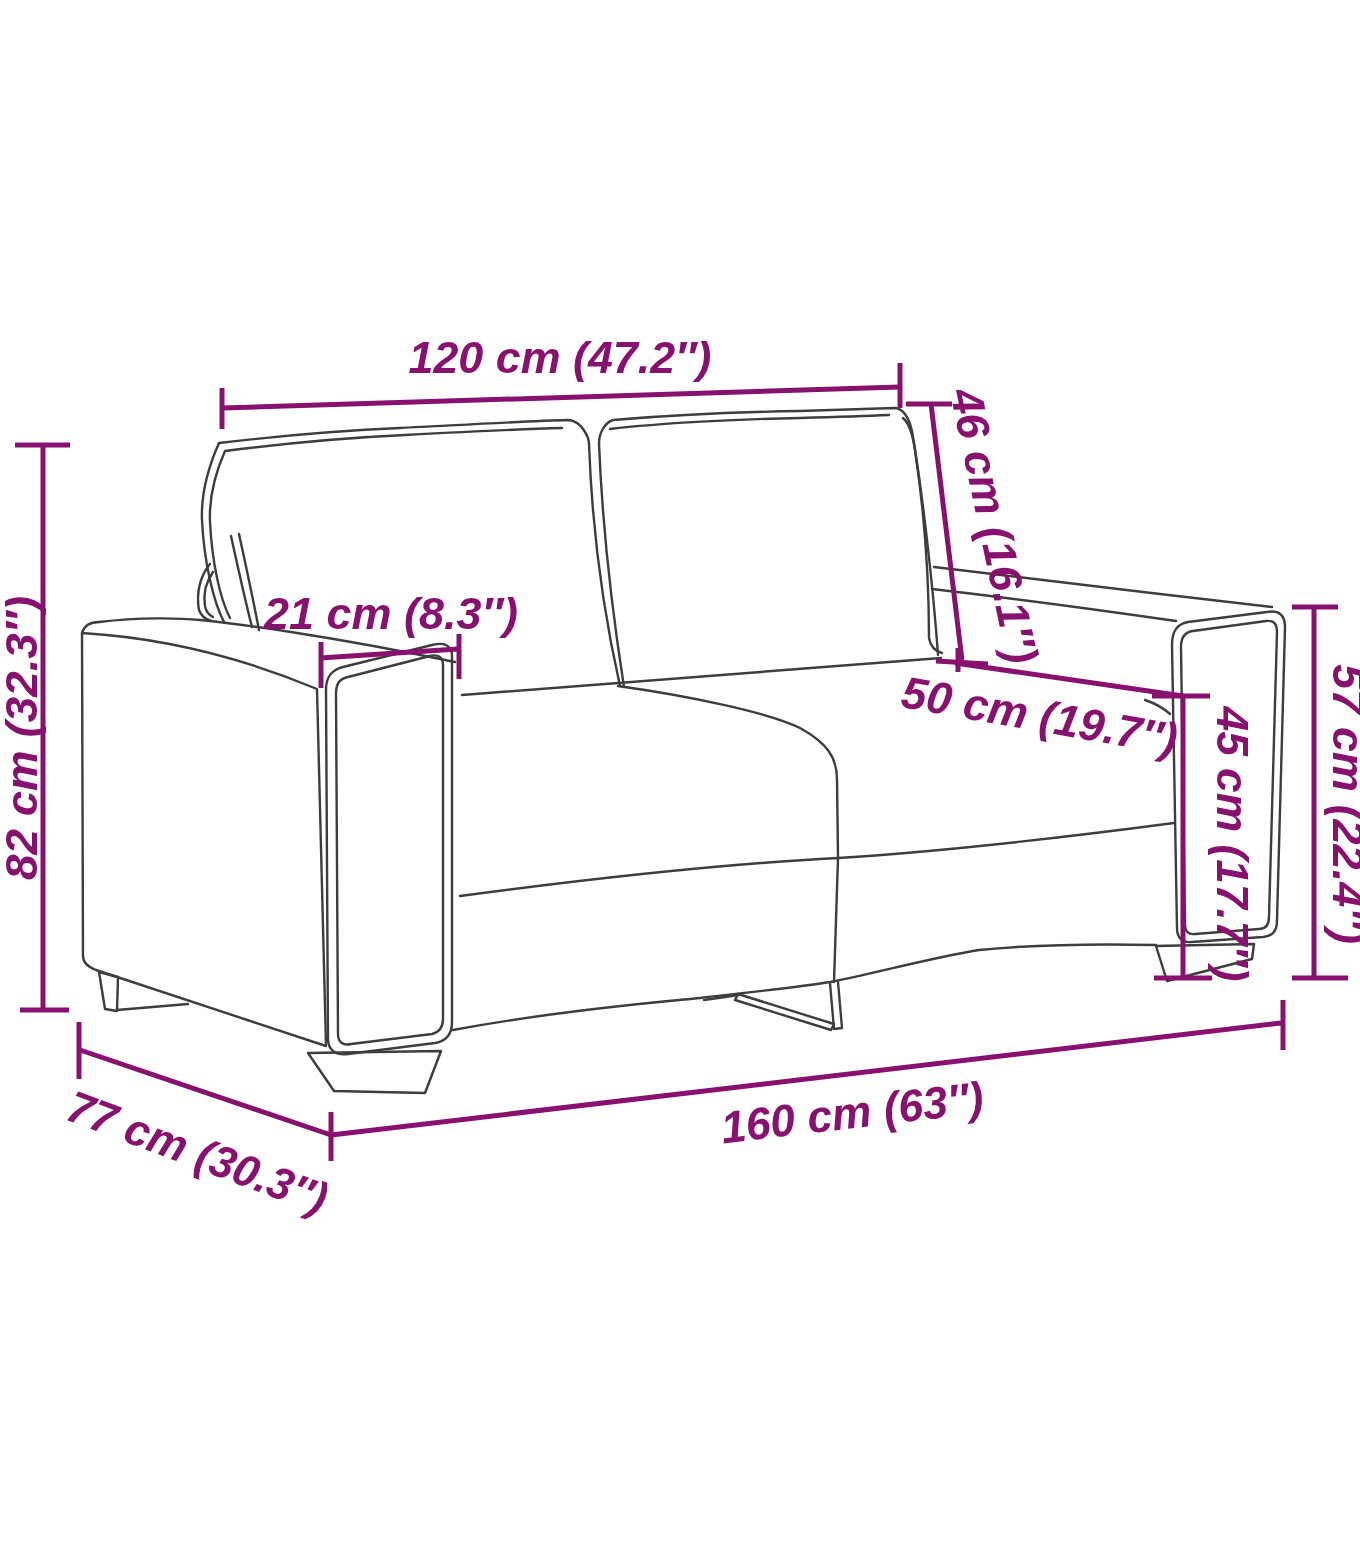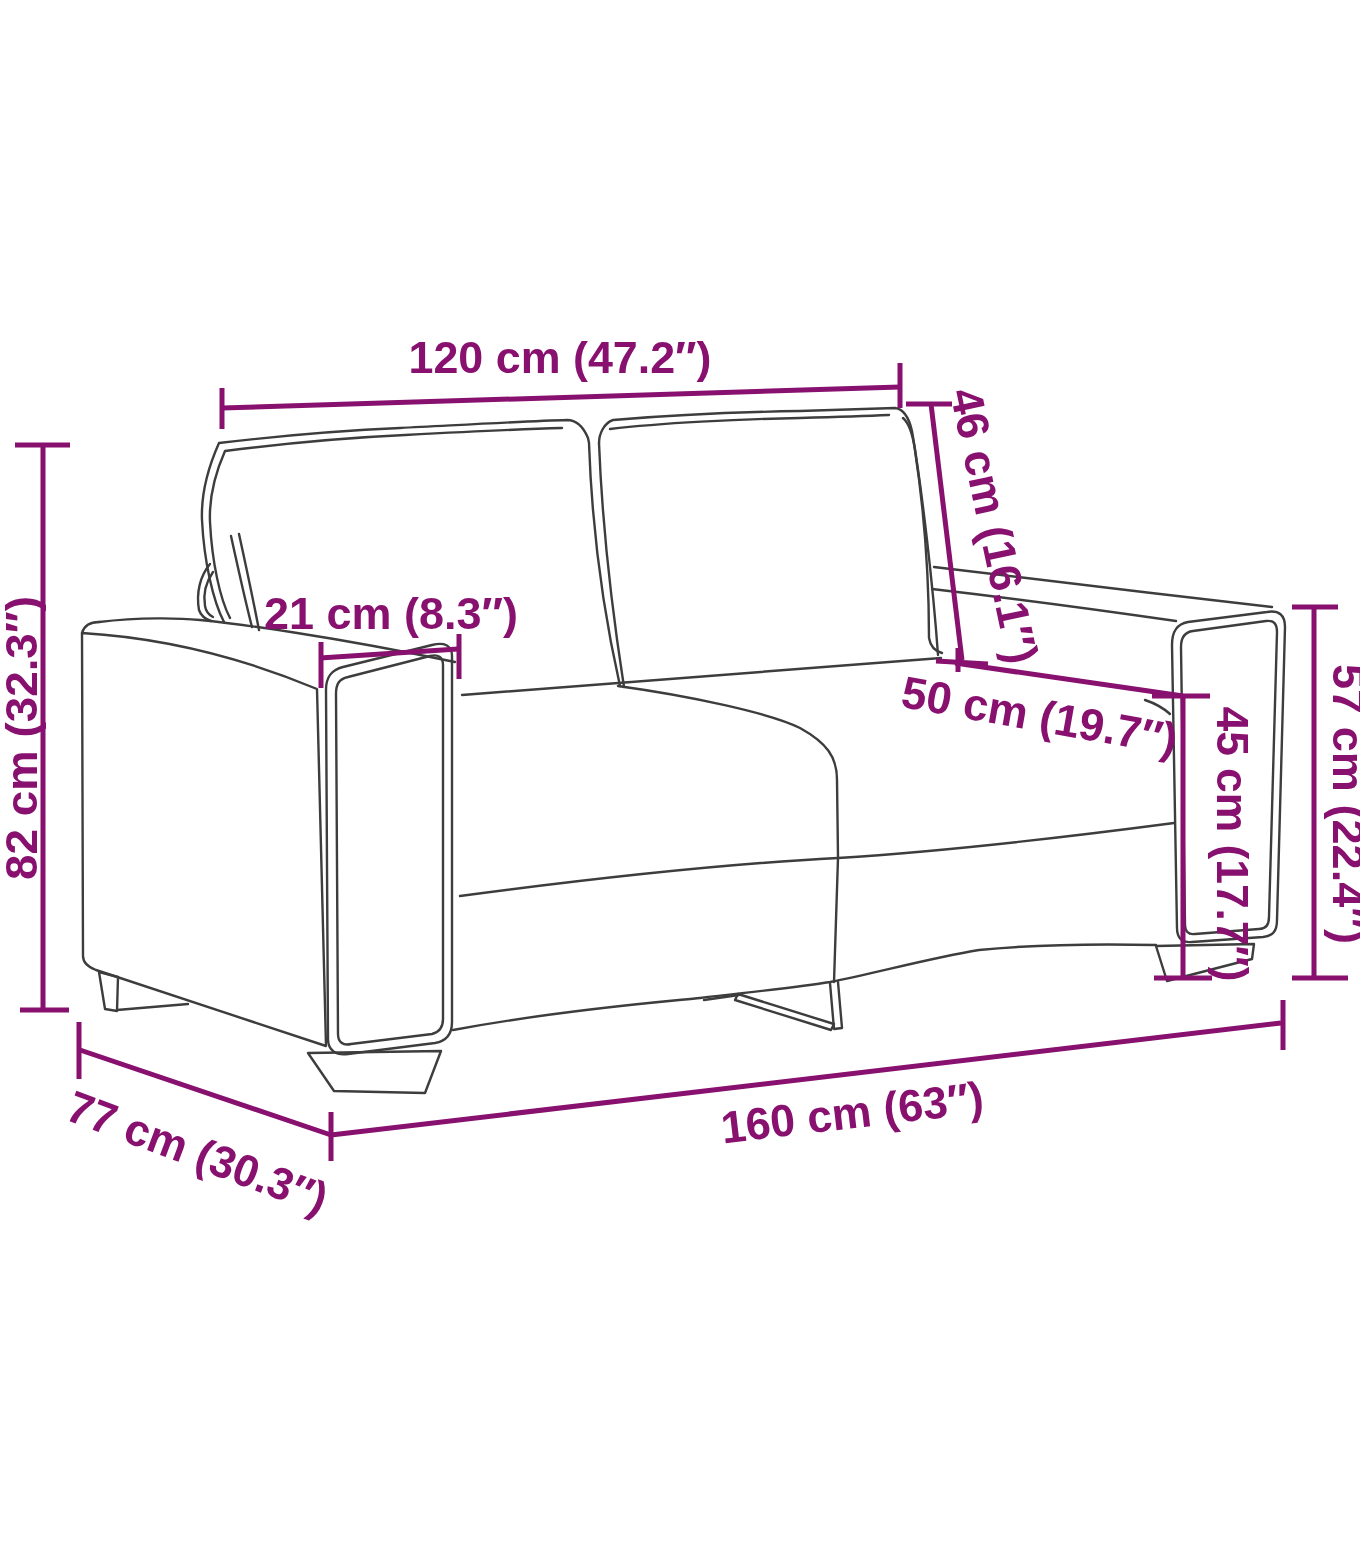--- a/index.html
+++ b/index.html
@@ -1,16 +1,16 @@
 <!DOCTYPE html>
 <html><head>
 <meta charset="utf-8">
 <style>
   html,body{margin:0;padding:0;background:#ffffff;}
-  .wrap{width:1360px;height:1555px;position:relative;overflow:hidden;background:#4d7c0f;}
+  .wrap{width:1360px;height:1555px;position:relative;overflow:hidden;background:#4d7c0f;font-style:italic;}
   svg{display:block;}
   text{font-family:"Liberation Sans", sans-serif;font-weight:bold;fill:#88106f;}
 </style>
 </head>
 <body>
 <div class="wrap">
 <svg width="1360" height="1555" viewBox="0 0 1360 1555">
 
   <rect x="0" y="0" width="1360" height="1555" fill="#ffffff"></rect>
 

